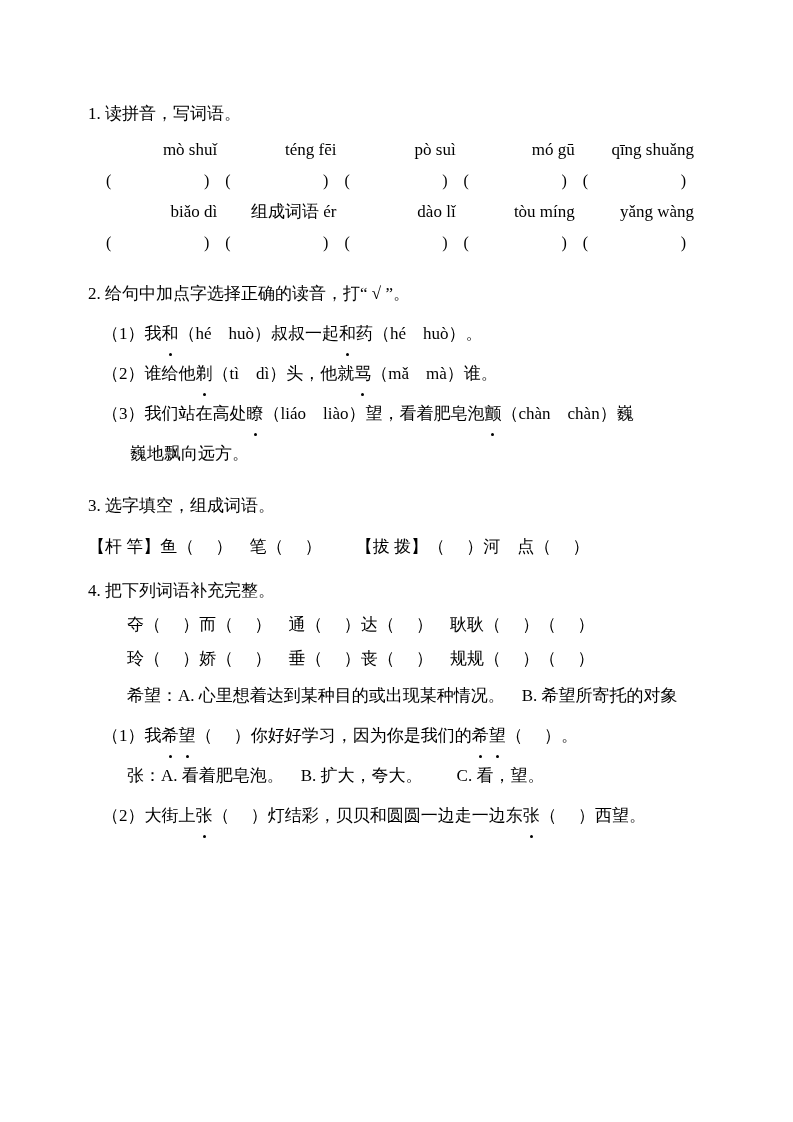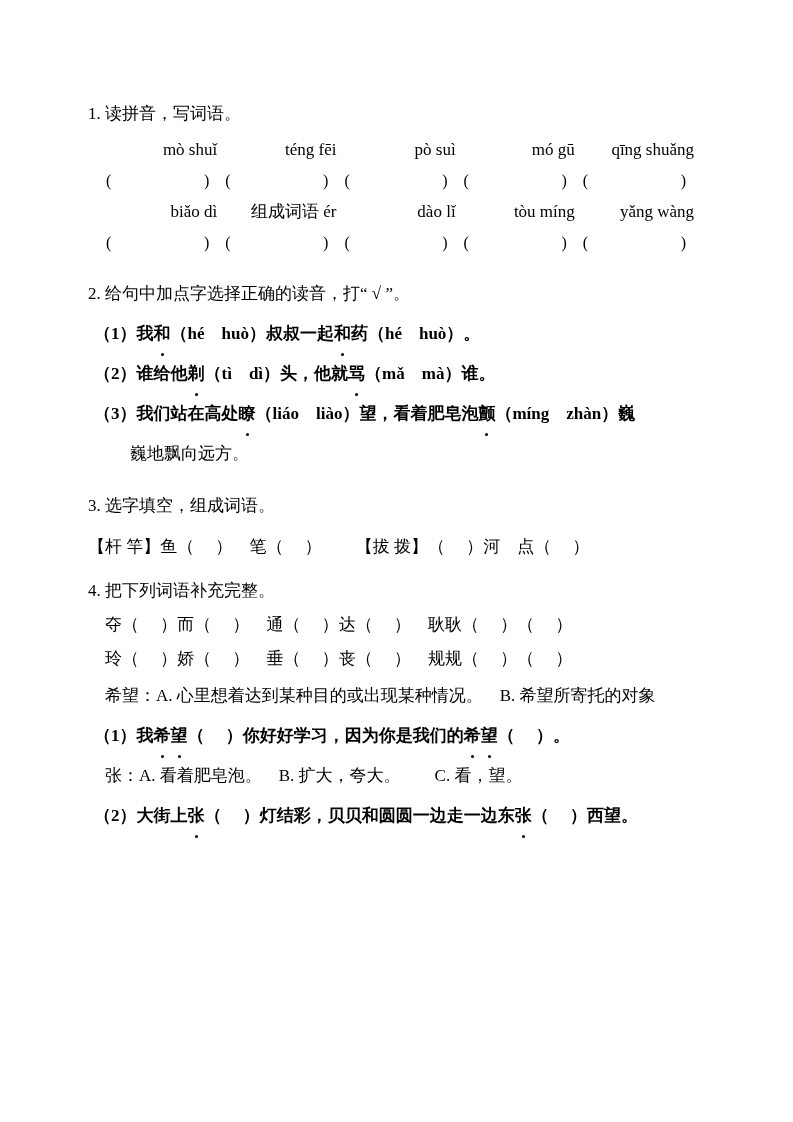--- a/index.html
+++ b/index.html
@@ -9,28 +9,28 @@
     color: #000; font-size: 17px;
     position: relative; overflow: hidden;
   }
   .page { padding: 94px 80px 0 88px; }
   .title {
     font-size: 27px; font-weight: 700; text-align: center;
     line-height: 34px; margin: 0 0 8px 0; letter-spacing: 1px;
   }
   .line { line-height: 40px; white-space: nowrap; }
   .q-label { line-height: 40px; }
-  .item { margin-left: 6px; font-weight: bold; }
+  .item { margin-left: 14px; }
   .cont-line { margin-left: 42px; }
   .gap-sm { margin-top: 6px; }
   .gap-md { margin-top: 12px; }
   .gap-lg { margin-top: 16px; }
   .gap-xl { margin-top: 30px; }
   .tight { line-height: 34px; }
-  .indent { margin-left: 17px; }
+  .indent { margin-left: 39px; }
 
   
   .py-grid, .pr-grid { display: flex; width: 596px; margin-left: 10px; }
   .py-cell { flex: 1; text-align: right; line-height: 32px; font-size: 17px; }
   .pr-cell {
     flex: 1; display: flex; justify-content: space-between;
     padding: 0 8px; line-height: 30px; font-size: 16px; box-sizing: border-box;
   }
 
   
@@ -104,21 +104,21 @@
       </div>
     <div class="pr-cell">
         <span>(</span>
         <span>)</span>
       </div>
   </div>
 
   <div class="line q-label gap-lg">2. 给句中加点字选择正确的读音，打“ √ ”。</div>
   <div class="line item"><span>（1）我</span><span class="dotted">和</span><span>（hé　huò）叔叔一起</span><span class="dotted">和</span><span>药（hé　huò）。</span></div>
   <div class="line item"><span>（2）谁给他</span><span class="dotted">剃</span><span>（tì　dì）头，他就</span><span class="dotted">骂</span><span>（mǎ　mà）谁。</span></div>
-  <div class="line item"><span>（3）我们站在高处</span><span class="dotted">瞭</span><span>（liáo　liào）望，看着肥皂泡</span><span class="dotted">颤</span><span>（míng　zhàn）巍</span></div>
+  <div class="line item"><span>（3）我们站在高处</span><span class="dotted">瞭</span><span>（liáo　liào）望，看着肥皂泡</span><span class="dotted">颤</span><span>（chàn　chàn）巍</span></div>
   <div class="line cont-line"><span>巍地飘向远方。</span></div>
 
   <div class="line q-label gap-md">3. 选字填空，组成词语。</div>
   <div class="line" style="line-height:42px;">【杆 竿】鱼（　 ）　笔（　 ）　　【拔 拨】（　 ）河　点（　 ）</div>
 
   <div class="line q-label tight gap-sm">4. 把下列词语补充完整。</div>
   <div class="line tight indent">夺（　 ）而（　 ）　通（　 ）达（　 ）　耿耿（　 ）（　 ）</div>
   <div class="line tight indent">玲（　 ）娇（　 ）　垂（　 ）丧（　 ）　规规（　 ）（　 ）</div>
 
   <div class="line indent">希望：A. 心里想着达到某种目的或出现某种情况。　B. 希望所寄托的对象</div>

